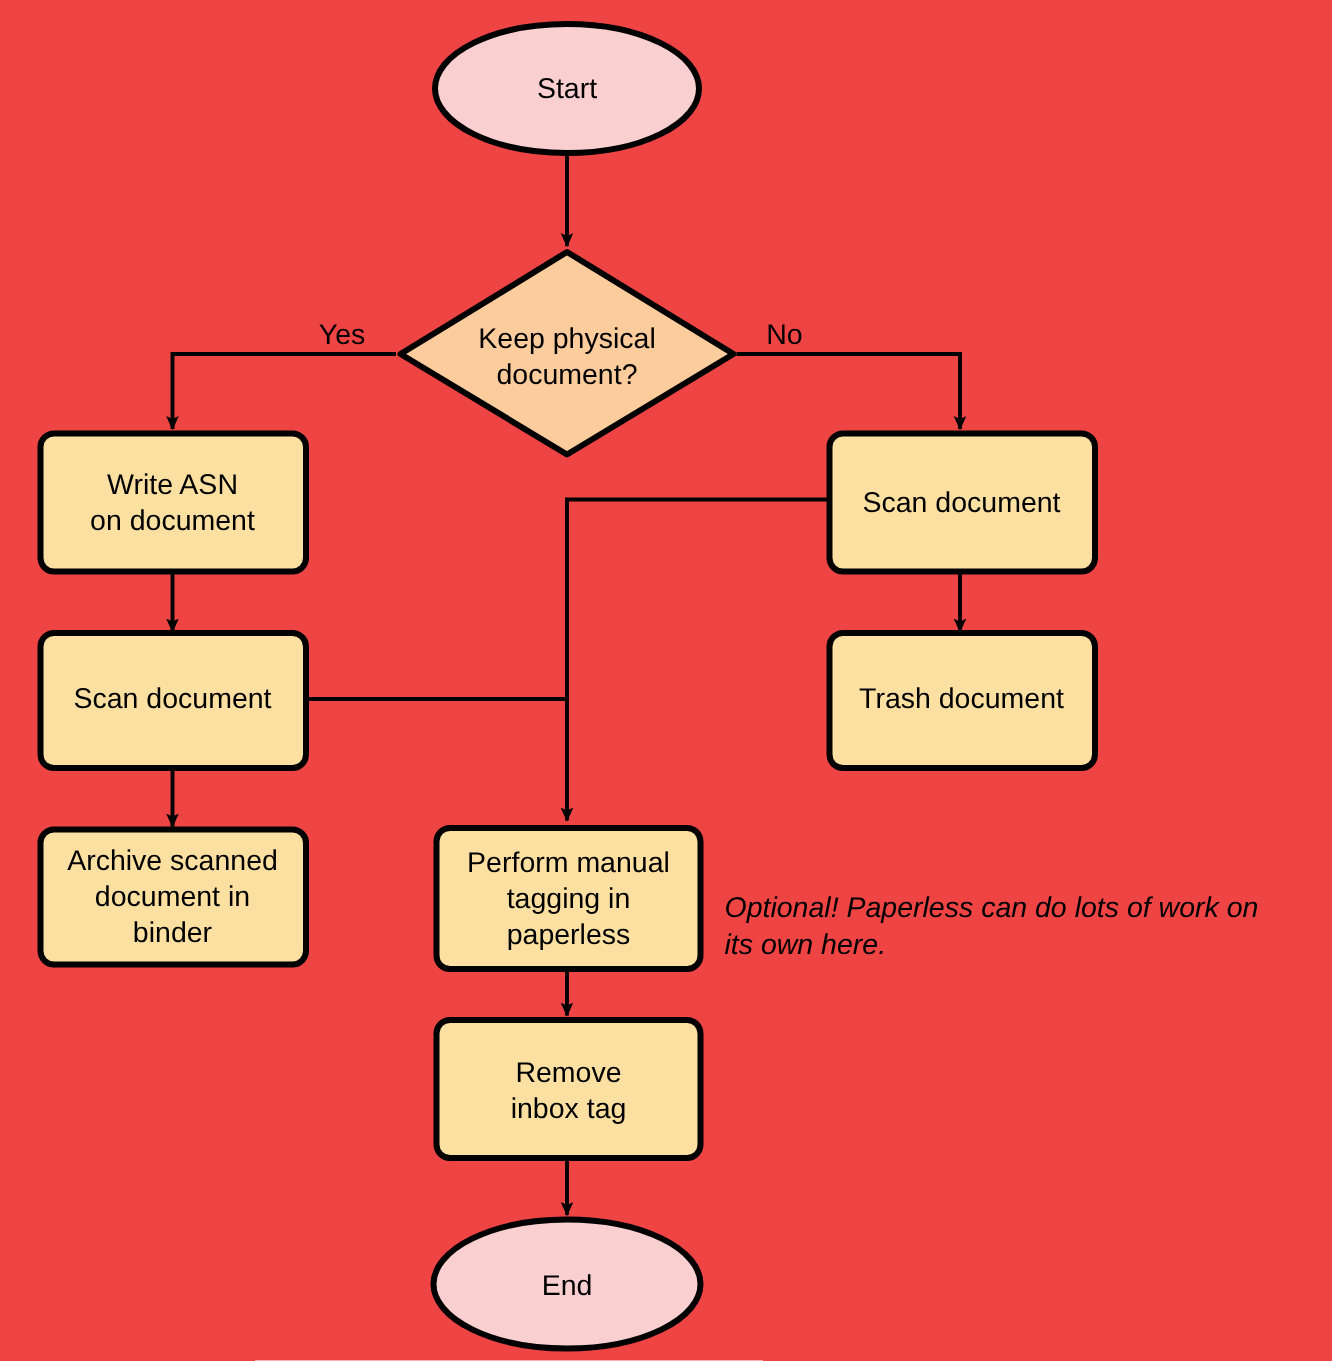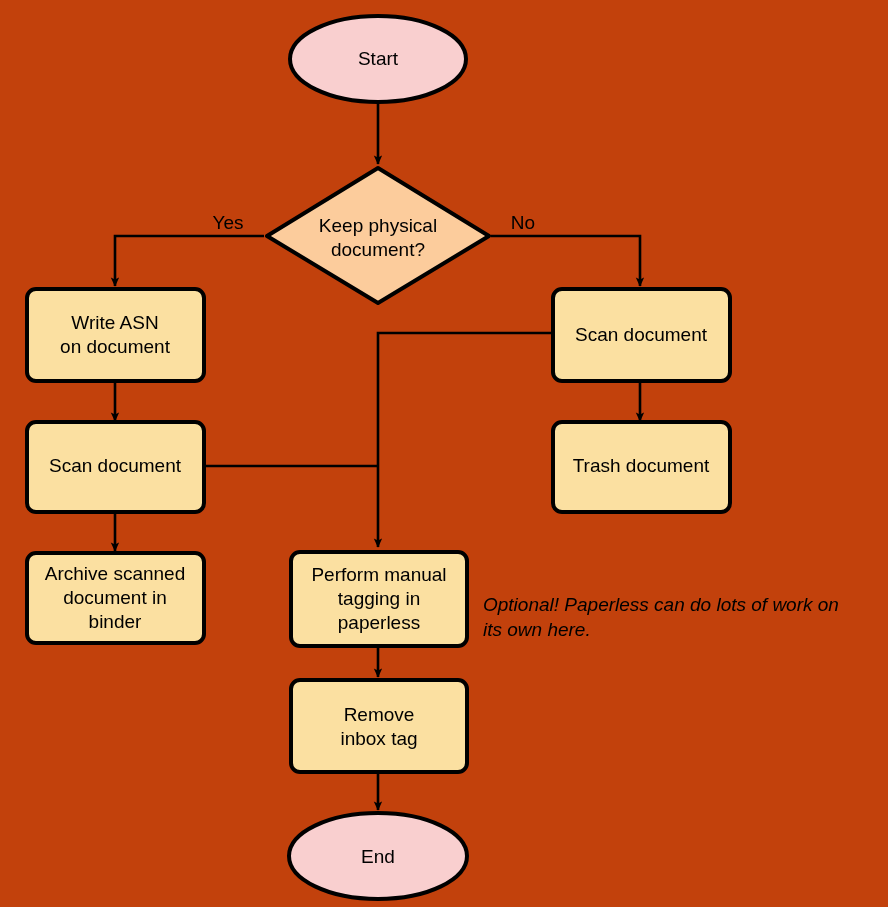--- a/index.html
+++ b/index.html
@@ -11,21 +11,21 @@
   body {
     width: 888px;
     height: 907px;
     font-family: "Liberation Sans", sans-serif;
     overflow: hidden;
   }
   #flow-root {
     position: relative;
     width: 888px;
     height: 907px;
-    background: #c2410c;
+    background: #ef4444;
   }
   #flow-svg {
     position: absolute;
     top: 0;
     left: 0;
     width: 888px;
     height: 907px;
     display: block;
   }
   .node-label {

